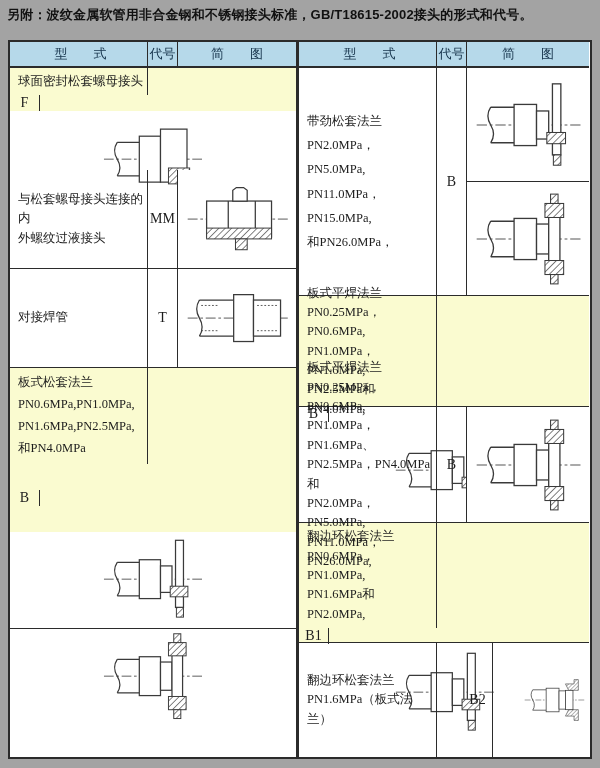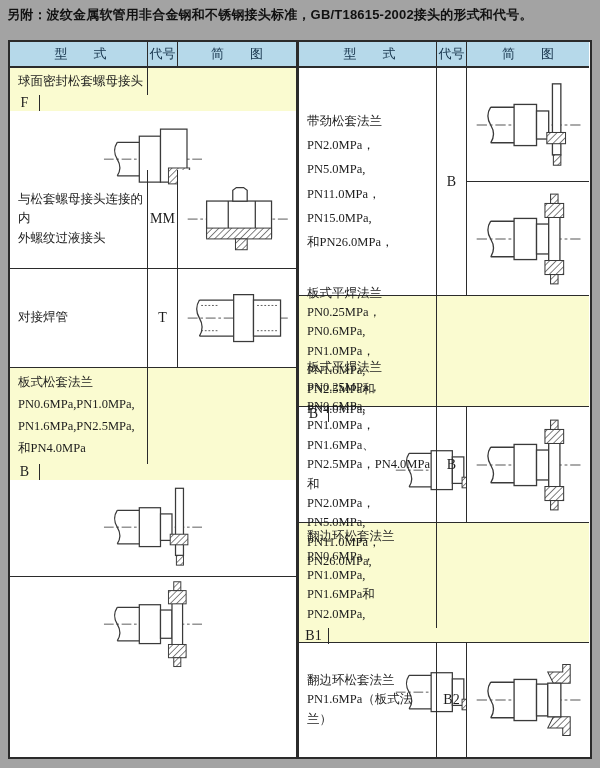--- a/index.html
+++ b/index.html
@@ -18,21 +18,21 @@
     font-weight:bold;font-size:13px;color:#111;letter-spacing:.2px;
   }
   .tbl{
     position:absolute;left:8px;top:40px;width:584px;height:719px;
     display:flex;border:2px solid var(--border);background:#fff;
   }
   .half{display:flex;flex-direction:column;height:100%;}
   .half.left{width:288px;border-right:2px solid var(--border);}
   .half.right{width:292px;border-left:2px solid var(--border);margin-left:-1px;}
   .row{display:flex;width:100%;border-bottom:1px solid var(--border);}
-  .row:last-child{border-bottom:none;}
+  .row:last-child{border-bottom:none;gap:26px;}
   .hrow{
     height:26px;background:var(--header-bg);
     border-bottom:2px solid var(--border);
   }
   .cell{border-right:1px solid var(--border);height:100%;position:relative;}
   .cell:last-child{border-right:none;}
   .c-type{width:138px;display:flex;align-items:center;
     padding:4px 4px 4px 8px;font-size:12.5px;line-height:1.55;color:#1c1c1c;
     white-space:pre-line;}
   .c-code{width:30px;display:flex;align-items:center;justify-content:center;

